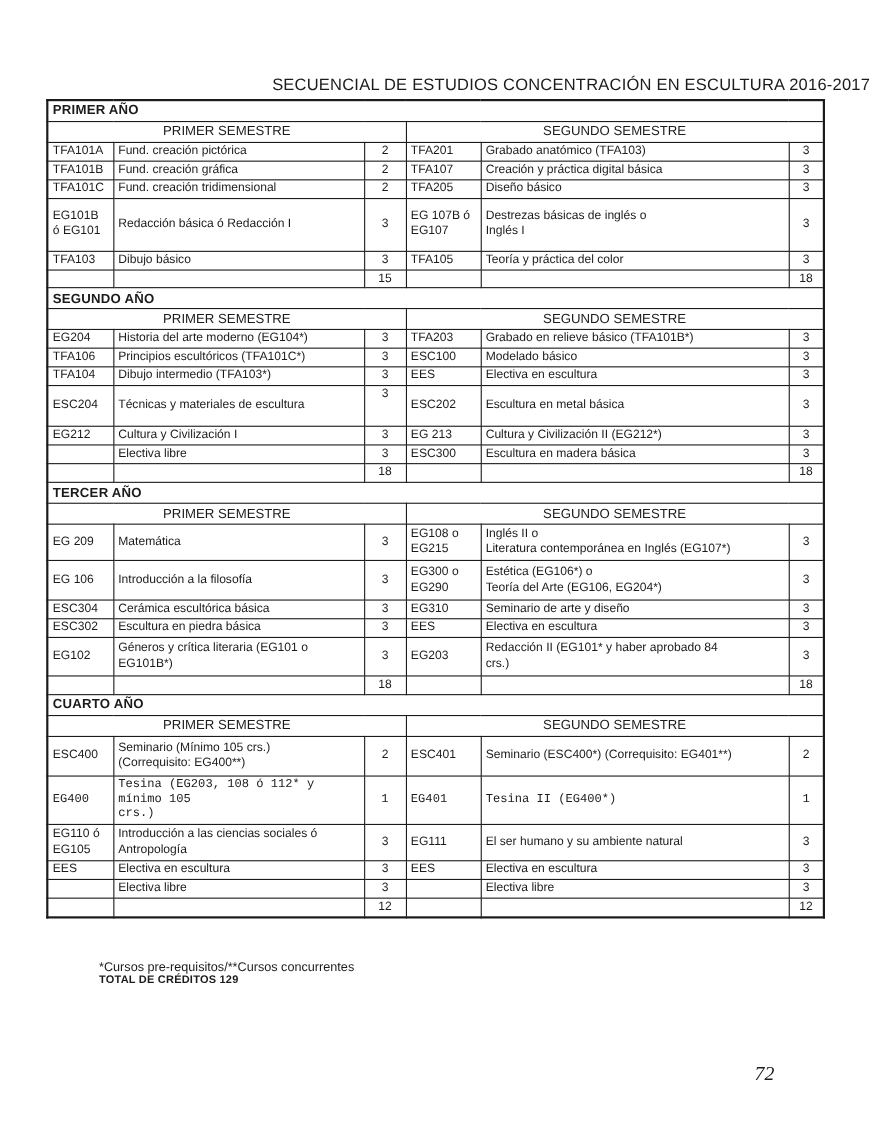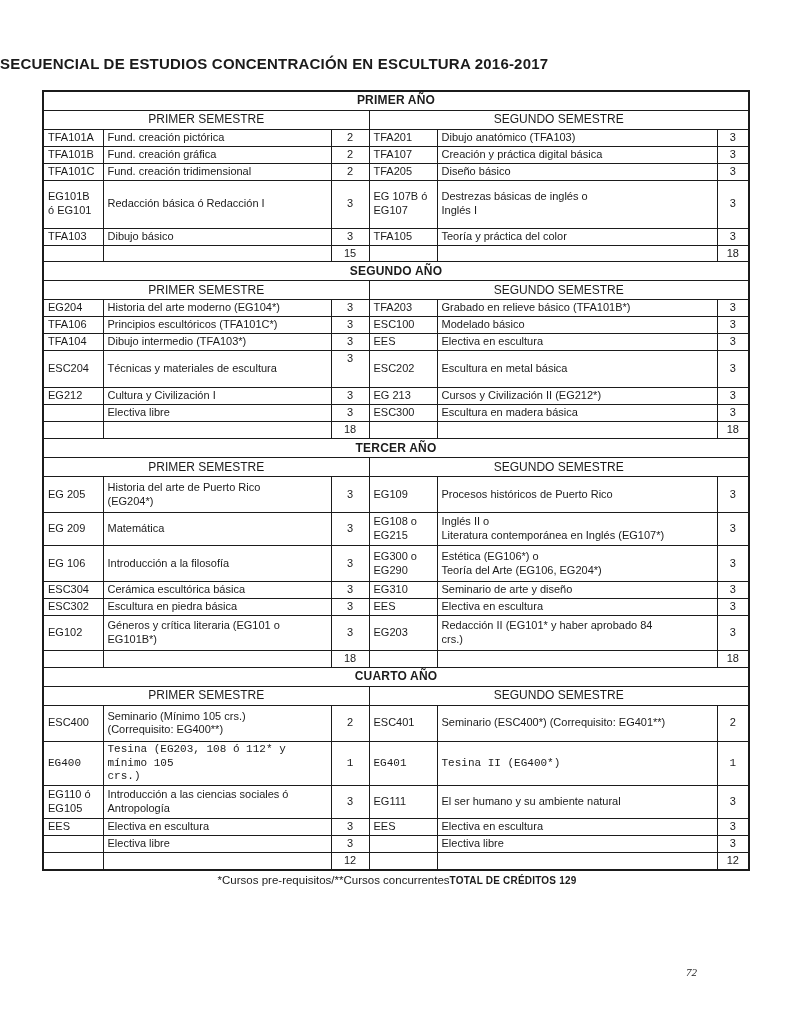--- a/index.html
+++ b/index.html
@@ -6,52 +6,53 @@
   html, body { margin: 0; padding: 0; }
   body {
     width: 791px; height: 1024px;
     background: #ffffff;
     font-family: "Liberation Sans", sans-serif;
     color: #1b1b1b;
     position: relative;
     overflow: hidden;
   }
   .doc-title {
-    position: absolute; top: 55px; left: 0; width: 100%;
-    text-align: left; font-weight: 700; font-size: 15px; letter-spacing: 0.2px;
+    position: absolute; top: 69px; left: 0; width: 100%;
+    text-align: right; font-weight: 400; font-size: 15px; letter-spacing: 0.2px;
   }
   table.seq {
     position: absolute; top: 90px; left: 42px; width: 706px;
     border-collapse: collapse; table-layout: fixed;
     border: 2px solid #1b1b1b;
   }
   td {
     border: 1px solid #1b1b1b;
     font-size: 11px; line-height: 1.25;
     padding: 1px 4px;
     vertical-align: middle;
     overflow: hidden;
   }
-  .year-cell { font-weight: 700; text-align: center; font-size: 12px; height: 19px; letter-spacing: 0.2px; }
+  .year-cell { font-weight: 700; text-align: left; font-size: 12px; height: 19px; letter-spacing: 0.2px; }
   .sem-cell  { text-align: center; font-size: 12px; height: 19px; margin-left: 44px; }
   .code-cell, .title-cell { white-space: pre-line; }
   .credit-cell { text-align: center; }
   .credit-top { vertical-align: top; }
   .total-cell { font-weight: 400; }
   tr.course-row td { height: 17px; }
   .footer {
     position: absolute; top: 874px; left: 42px; width: 706px;
-    display: flex; justify-content: center; align-items: baseline;
+    display: flex; justify-content: flex-end; align-items: baseline;
     font-size: 11.5px;
+    flex-direction: column;
   }
   .footnote { margin-left: 48px; }
   .total-credits { font-weight: 700; font-size: 10px; margin-right: 44px; letter-spacing: 0.2px; }
   .page-number {
     position: absolute; top: 966px; left: 686px;
-    font-size: 11px; font-style: italic;
+    font-size: 18px; font-style: italic;
     font-family: "Liberation Serif", serif;
   }
 </style>
 </head>
 <body>
 
 <div class="doc-title">SECUENCIAL DE ESTUDIOS CONCENTRACIÓN EN ESCULTURA  2016-2017</div>
 
 <table class="seq">
   <colgroup>
@@ -68,21 +69,21 @@
       </tr>
       <tr>
         <td class="sem-cell" colspan="3">PRIMER SEMESTRE</td>
         <td class="sem-cell" colspan="3">SEGUNDO SEMESTRE</td>
       </tr>
       <tr class="course-row">
         <td class="code-cell">TFA101A</td>
         <td class="title-cell">Fund. creación pictórica</td>
         <td class="credit-cell">2</td>
         <td class="code-cell">TFA201</td>
-        <td class="title-cell">Dibujo anatómico (TFA103)</td>
+        <td class="title-cell">Grabado anatómico (TFA103)</td>
         <td class="credit-cell">3</td>
       </tr>
       <tr class="course-row">
         <td class="code-cell">TFA101B</td>
         <td class="title-cell">Fund. creación gráfica</td>
         <td class="credit-cell">2</td>
         <td class="code-cell">TFA107</td>
         <td class="title-cell">Creación y práctica digital básica</td>
         <td class="credit-cell">3</td>
       </tr>
@@ -158,21 +159,21 @@
         <td class="credit-cell credit-top">3</td>
         <td class="code-cell">ESC202</td>
         <td class="title-cell">Escultura en metal básica</td>
         <td class="credit-cell">3</td>
       </tr>
       <tr class="course-row">
         <td class="code-cell">EG212</td>
         <td class="title-cell">Cultura y Civilización I</td>
         <td class="credit-cell">3</td>
         <td class="code-cell">EG 213</td>
-        <td class="title-cell">Cursos y Civilización II (EG212*)</td>
+        <td class="title-cell">Cultura y Civilización II (EG212*)</td>
         <td class="credit-cell">3</td>
       </tr>
       <tr class="course-row">
         <td class="code-cell"></td>
         <td class="title-cell">Electiva libre</td>
         <td class="credit-cell">3</td>
         <td class="code-cell">ESC300</td>
         <td class="title-cell">Escultura en madera básica</td>
         <td class="credit-cell">3</td>
       </tr>
@@ -183,29 +184,20 @@
         <td class="code-cell"></td>
         <td class="title-cell"></td>
         <td class="credit-cell total-cell">18</td>
       </tr>
       <tr>
         <td class="year-cell" colspan="6">TERCER AÑO</td>
       </tr>
       <tr>
         <td class="sem-cell" colspan="3">PRIMER SEMESTRE</td>
         <td class="sem-cell" colspan="3">SEGUNDO SEMESTRE</td>
-      </tr>
-      <tr class="course-row" style="height: 36px;">
-        <td class="code-cell">EG 205</td>
-        <td class="title-cell">Historia del arte de Puerto Rico
-(EG204*)</td>
-        <td class="credit-cell">3</td>
-        <td class="code-cell">EG109</td>
-        <td class="title-cell">Procesos históricos de Puerto Rico</td>
-        <td class="credit-cell">3</td>
       </tr>
       <tr class="course-row" style="height: 33px;">
         <td class="code-cell">EG 209</td>
         <td class="title-cell">Matemática</td>
         <td class="credit-cell">3</td>
         <td class="code-cell">EG108 o
 EG215</td>
         <td class="title-cell">Inglés II o
 Literatura contemporánea en Inglés (EG107*)</td>
         <td class="credit-cell">3</td>

